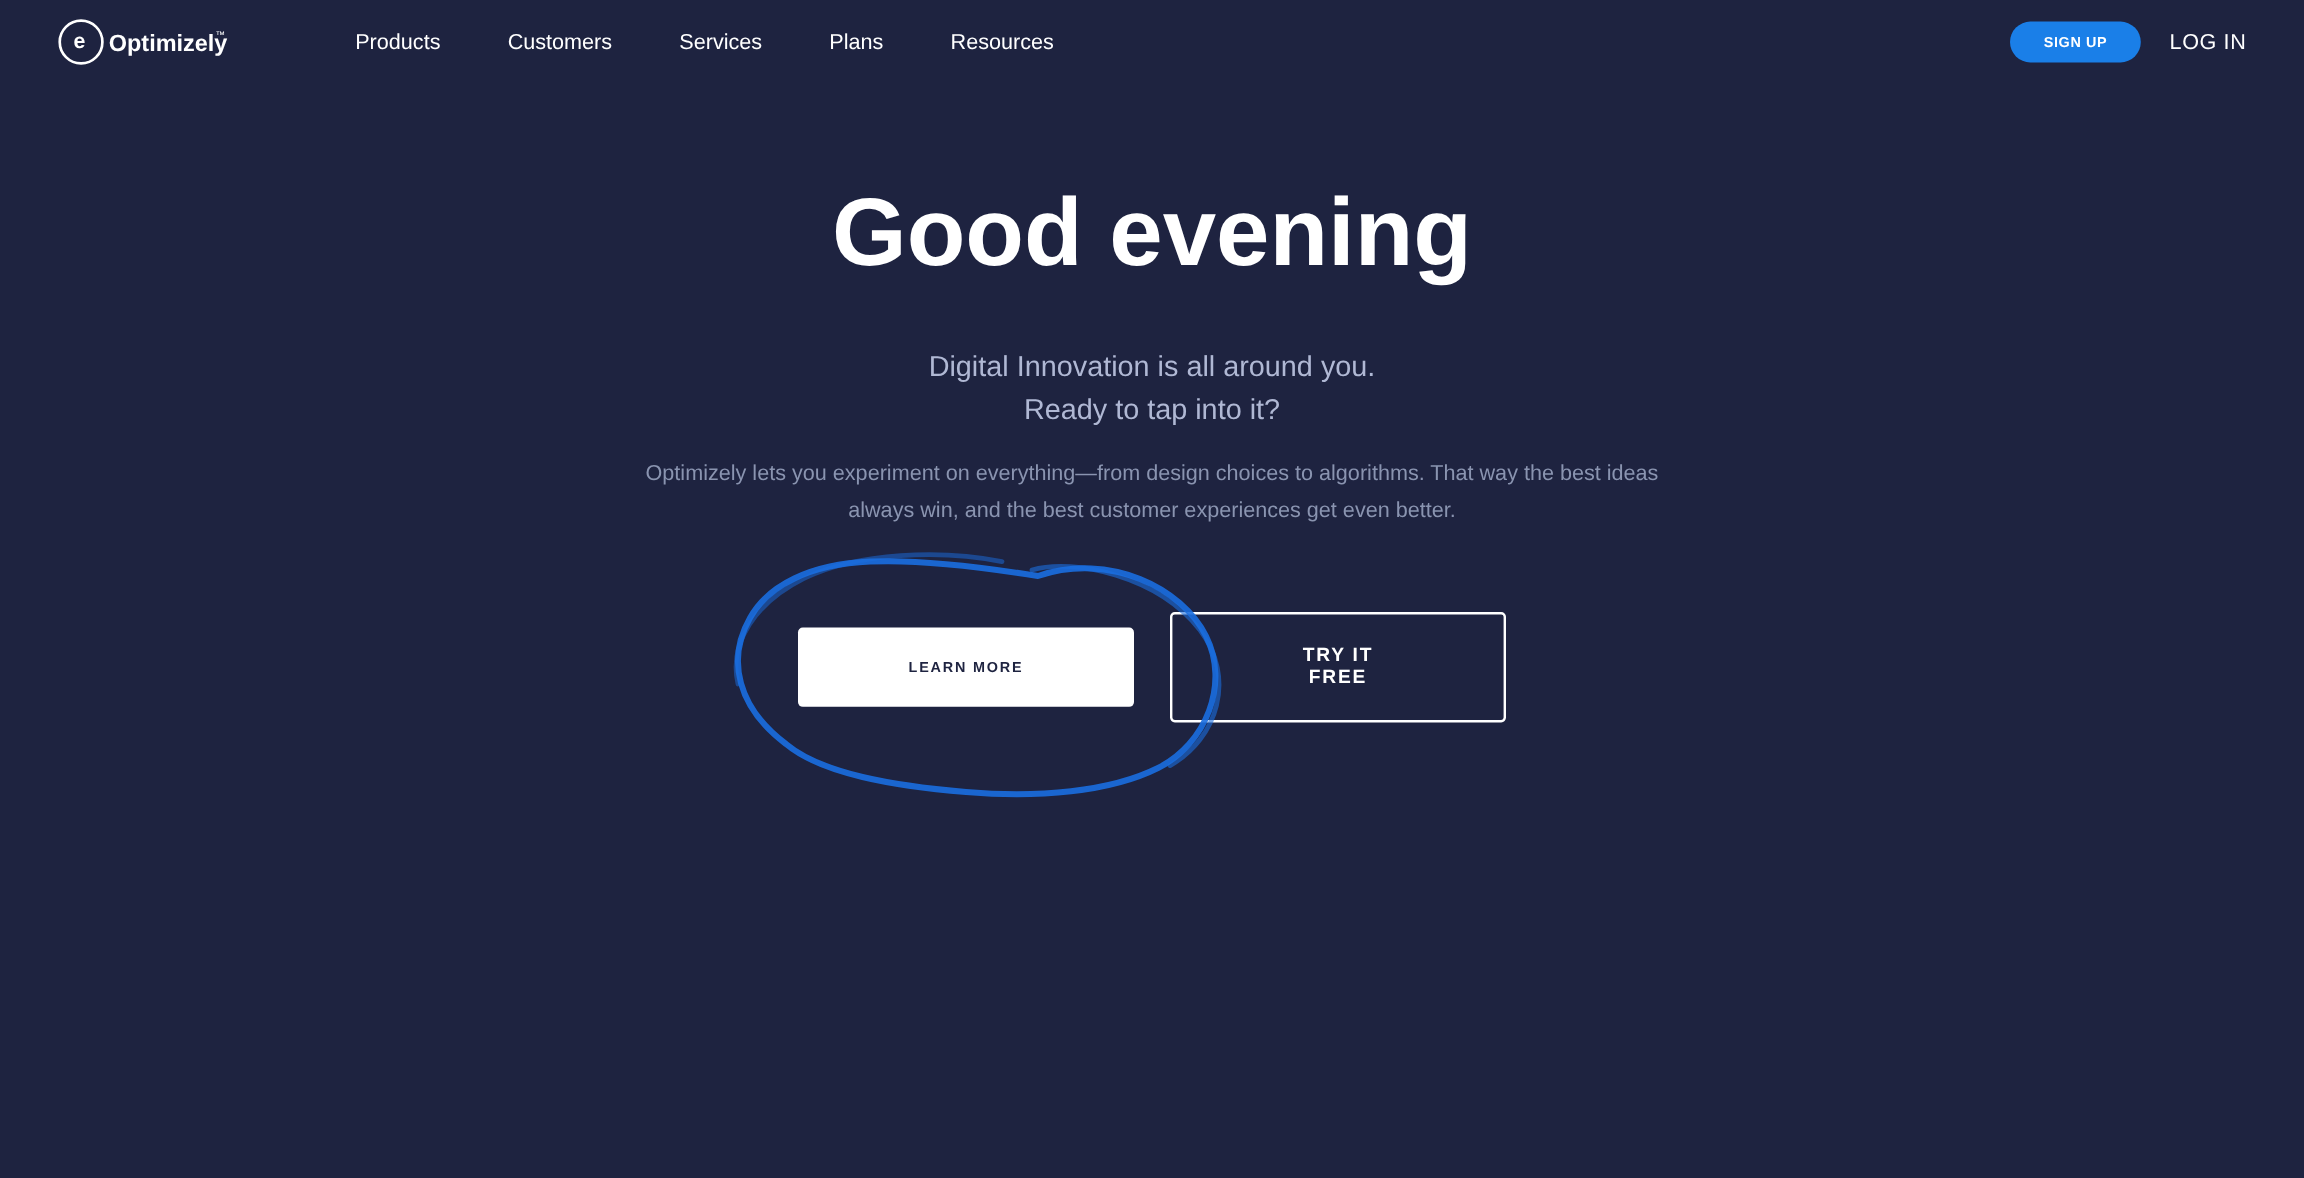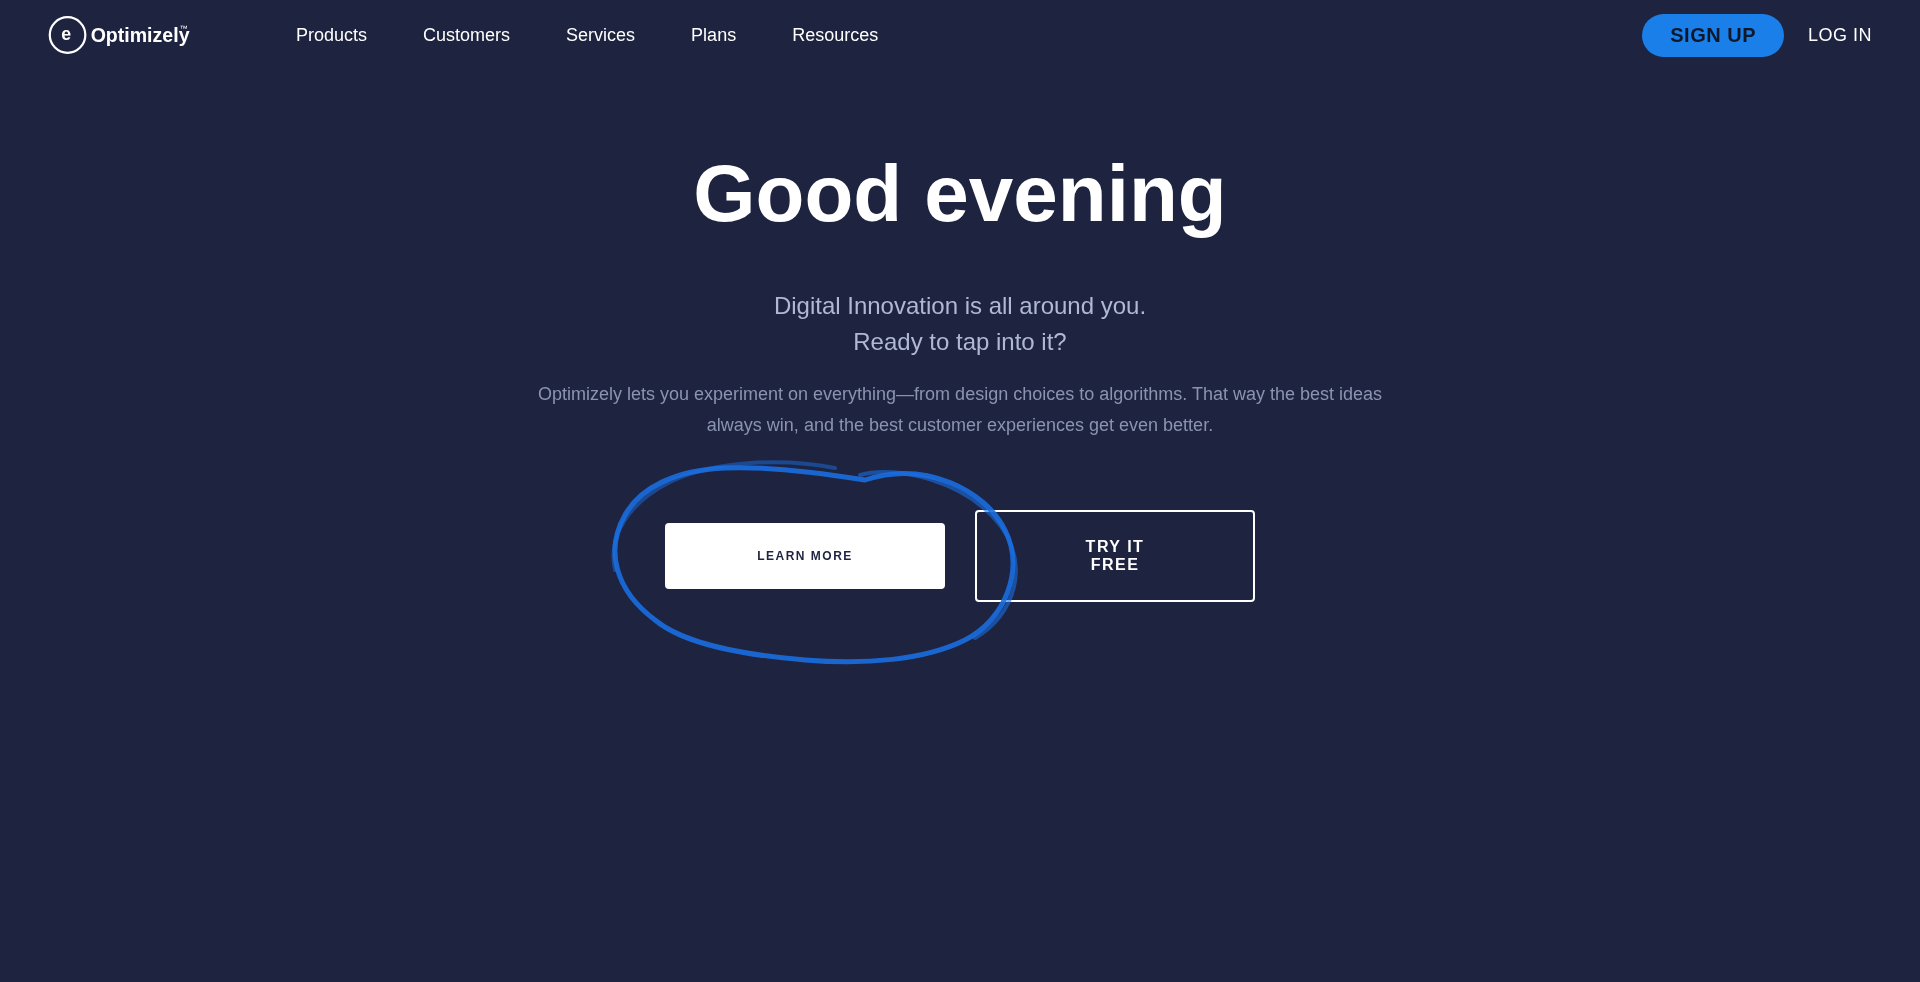--- a/index.html
+++ b/index.html
@@ -62,25 +62,25 @@
 
     .nav-actions {
       display: flex;
       align-items: center;
       gap: 24px;
       margin-left: auto;
     }
 
     .btn-signup {
       background-color: #1a7fe8;
-      color: #0f172a;
+      color: #ffffff;
       border: none;
       border-radius: 30px;
       padding: 10px 28px;
-      font-size: 20px;
+      font-size: 12px;
       font-weight: 700;
       cursor: pointer;
       text-transform: uppercase;
       letter-spacing: 0.5px;
     }
 
     .btn-login {
       background: none;
       border: none;
       color: #ffffff;

